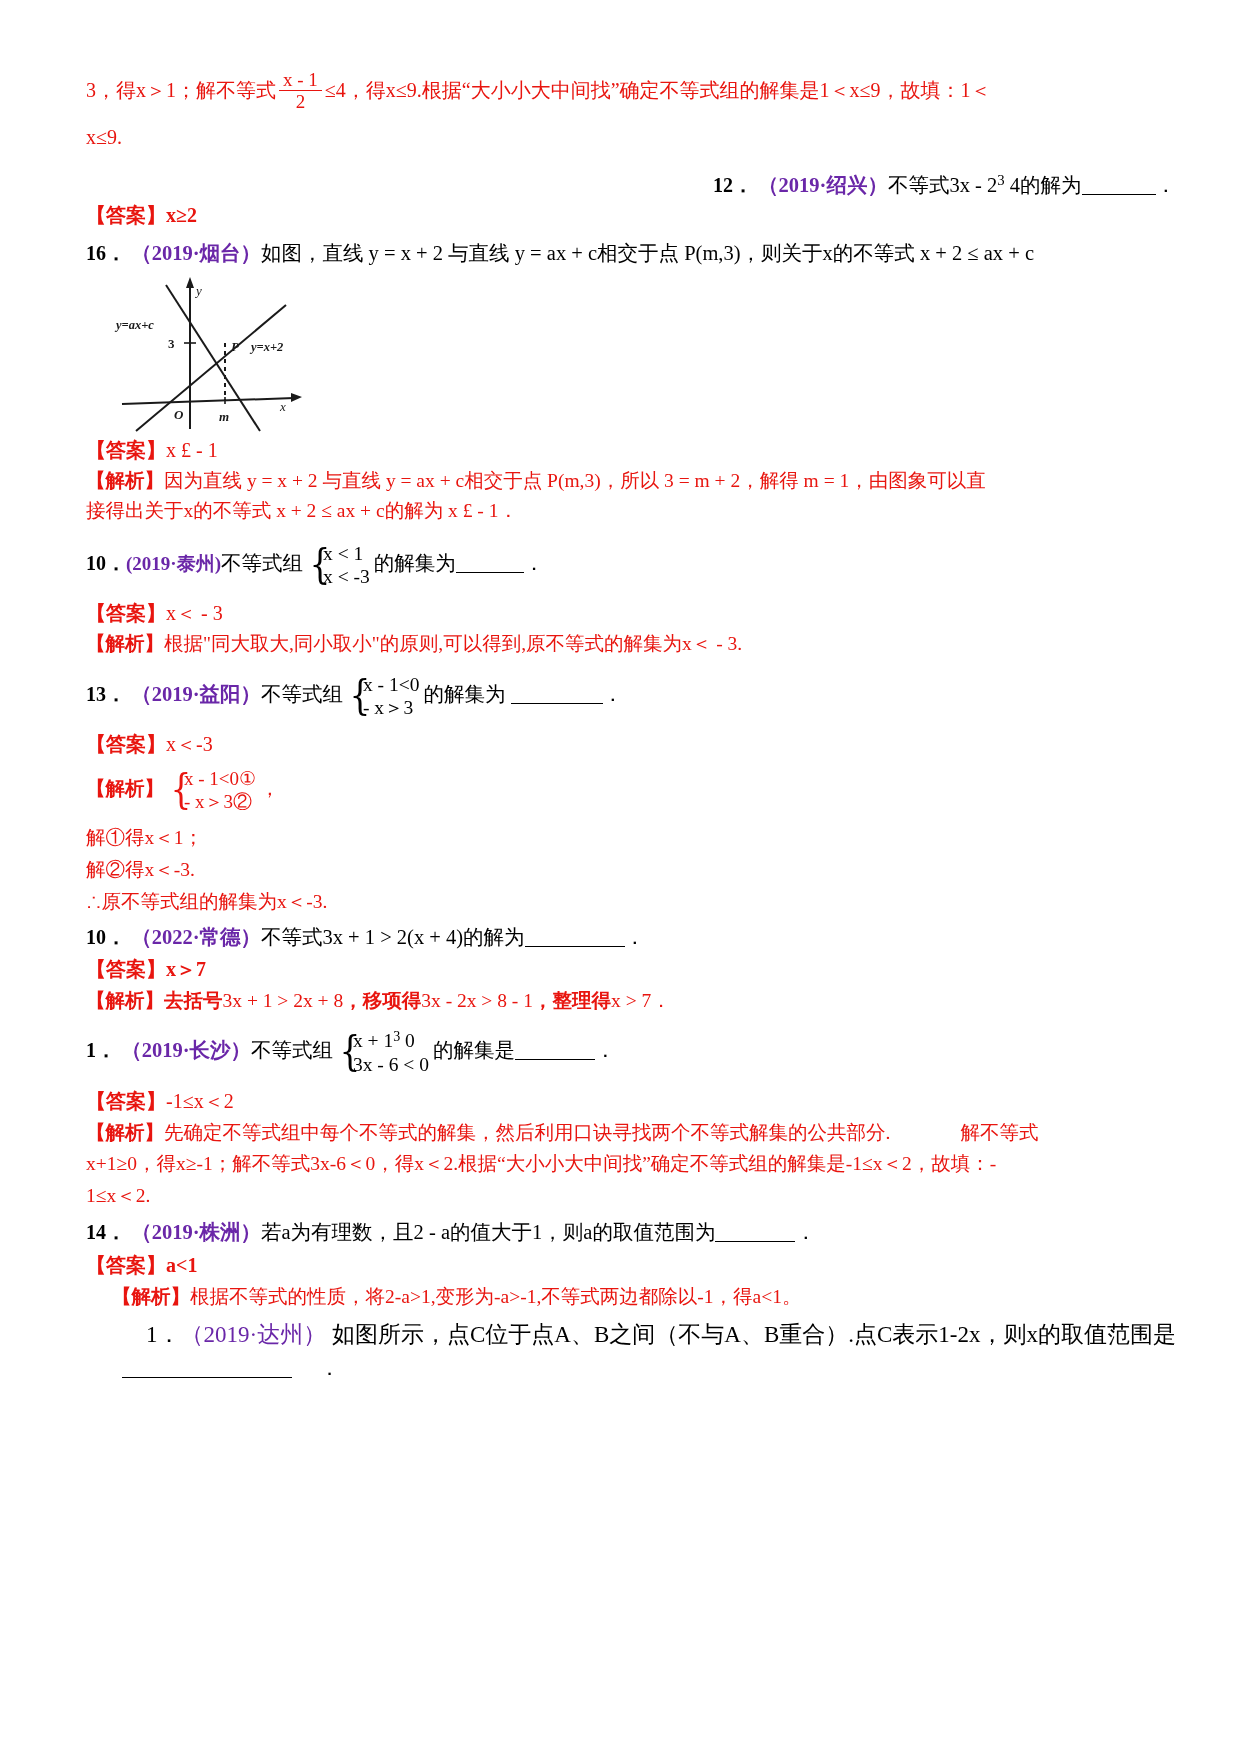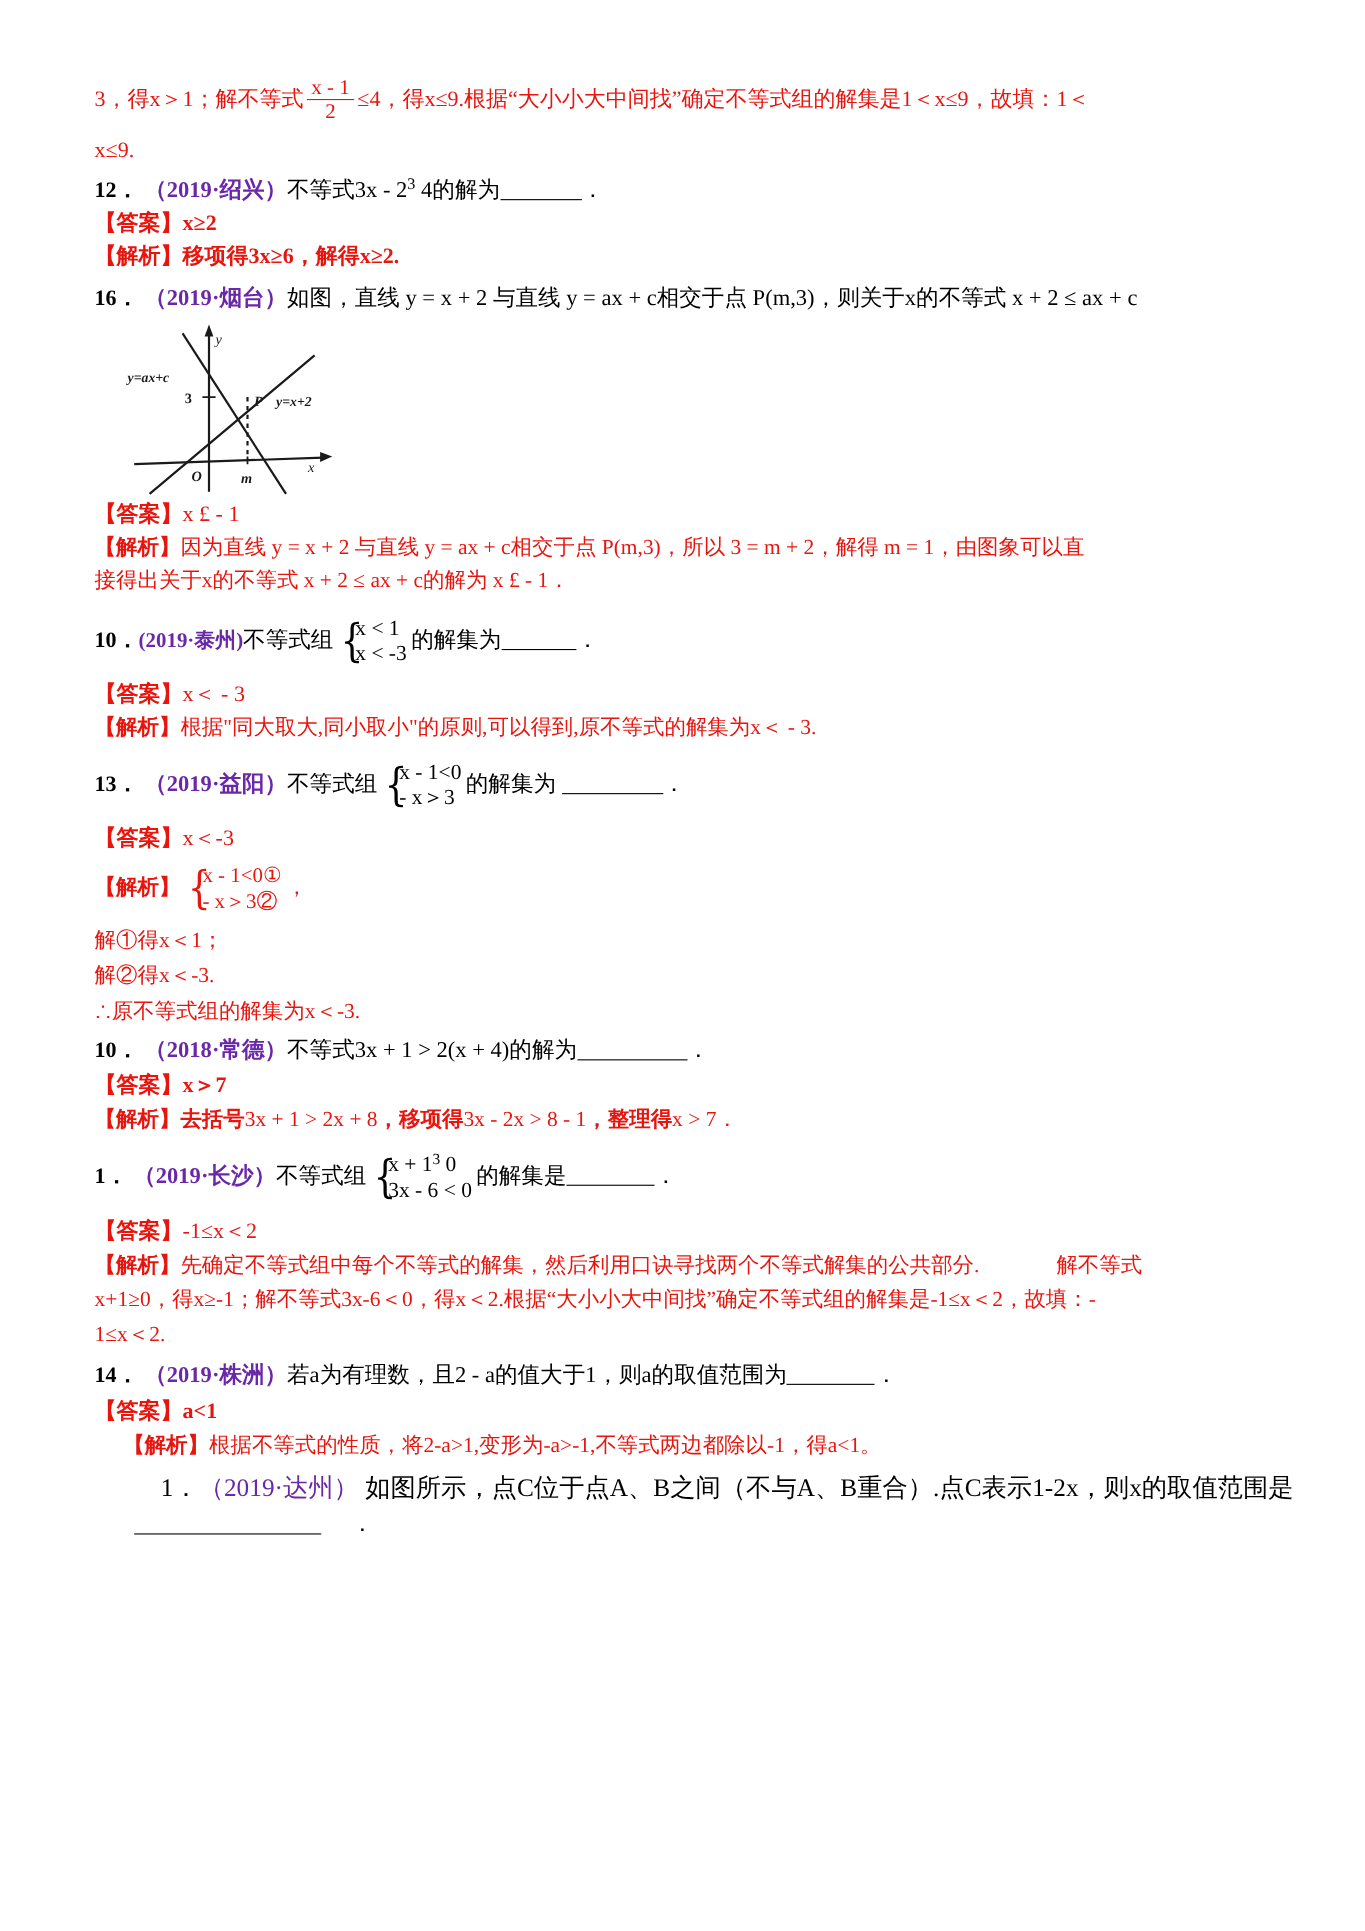--- a/index.html
+++ b/index.html
@@ -133,30 +133,27 @@
 
     <div class="line ansline" style="font-size:20px;">
       <span>3，得x＞1；解不等式</span><span class="frac"><span class="num mi">x - 1</span><span class="den">2</span></span><span>≤4，得x≤9.根据“大小小大中间找”确定不等式组的解集是1＜x≤9，故填：1＜</span>
     </div>
     <div class="line ansline" style="margin-top:16px;font-size:20px;">
       <span>x≤9.</span>
     </div>
 
     <div class="spacer8"></div>
 
-    <div class="line qline" style="margin-top:2px;">
+    <div class="line qline" style="margin-top:14px;text-align:right;">
       <span class="qno">12．</span>
       <span class="purple">（2019·绍兴</span><span class="purple">）</span><span>不等式</span><span class="mi">3x - 2</span><span class="sup">3</span>
       <span>4</span><span>的解为</span><span class="blank" style="width:74px;"></span><span>．</span>
     </div>
     <div class="line ansline" style="margin-top:9px;">
       <span class="tag">【答案】</span><span class="redb">x≥2</span>
-    </div>
-    <div class="line ansline" style="margin-top:9px;">
-      <span class="tag">【解析】</span><span class="redb">移项得3x≥6，解得x≥2.</span>
     </div>
 
     <div class="line qline" style="margin-top:17px;">
       <span class="qno">16．</span>
       <span class="purple">（2019·烟台）</span><span>如图，直线</span>
       <span class="mi">y = x + 2</span>
       <span>与直线</span>
       <span class="mi">y = ax + c</span><span>相交于点</span>
       <span class="mi">P(m,3)</span><span>，则关于</span><span class="mi">x</span><span>的不等式</span>
       <span class="mi">x + 2 ≤ ax + c</span>
@@ -236,21 +233,21 @@
     </div>
     <div class="line sol" style="margin-top:12px;">
       <span>解②得x＜-3.</span>
     </div>
     <div class="line sol" style="margin-top:12px;">
       <span>∴原不等式组的解集为x＜-3.</span>
     </div>
 
     <div class="line qline" style="margin-top:14px;">
       <span class="qno">10．</span>
-      <span class="purple">（2018·常德）</span><span>不等式</span><span class="mi">3x + 1 &gt; 2(x + 4)</span><span>的解为</span><span class="blank" style="width:100px;"></span><span>．</span>
+      <span class="purple">（2022·常德）</span><span>不等式</span><span class="mi">3x + 1 &gt; 2(x + 4)</span><span>的解为</span><span class="blank" style="width:100px;"></span><span>．</span>
     </div>
     <div class="line ansline" style="margin-top:11px;">
       <span class="tag">【答案】</span><span class="mi redb">x＞7</span>
     </div>
     <div class="line sol" style="margin-top:11px;">
       <span class="tag">【解析】</span><span class="redb">去括号</span><span class="mi">3x + 1 &gt; 2x + 8</span><span class="redb">，移项得</span><span class="mi">3x - 2x &gt; 8 - 1</span><span class="redb">，整理得</span><span class="mi">x &gt; 7</span><span>．</span>
     </div>
 
     <div class="line qline" style="margin-top:16px;">
       <span class="qno">1．</span>

